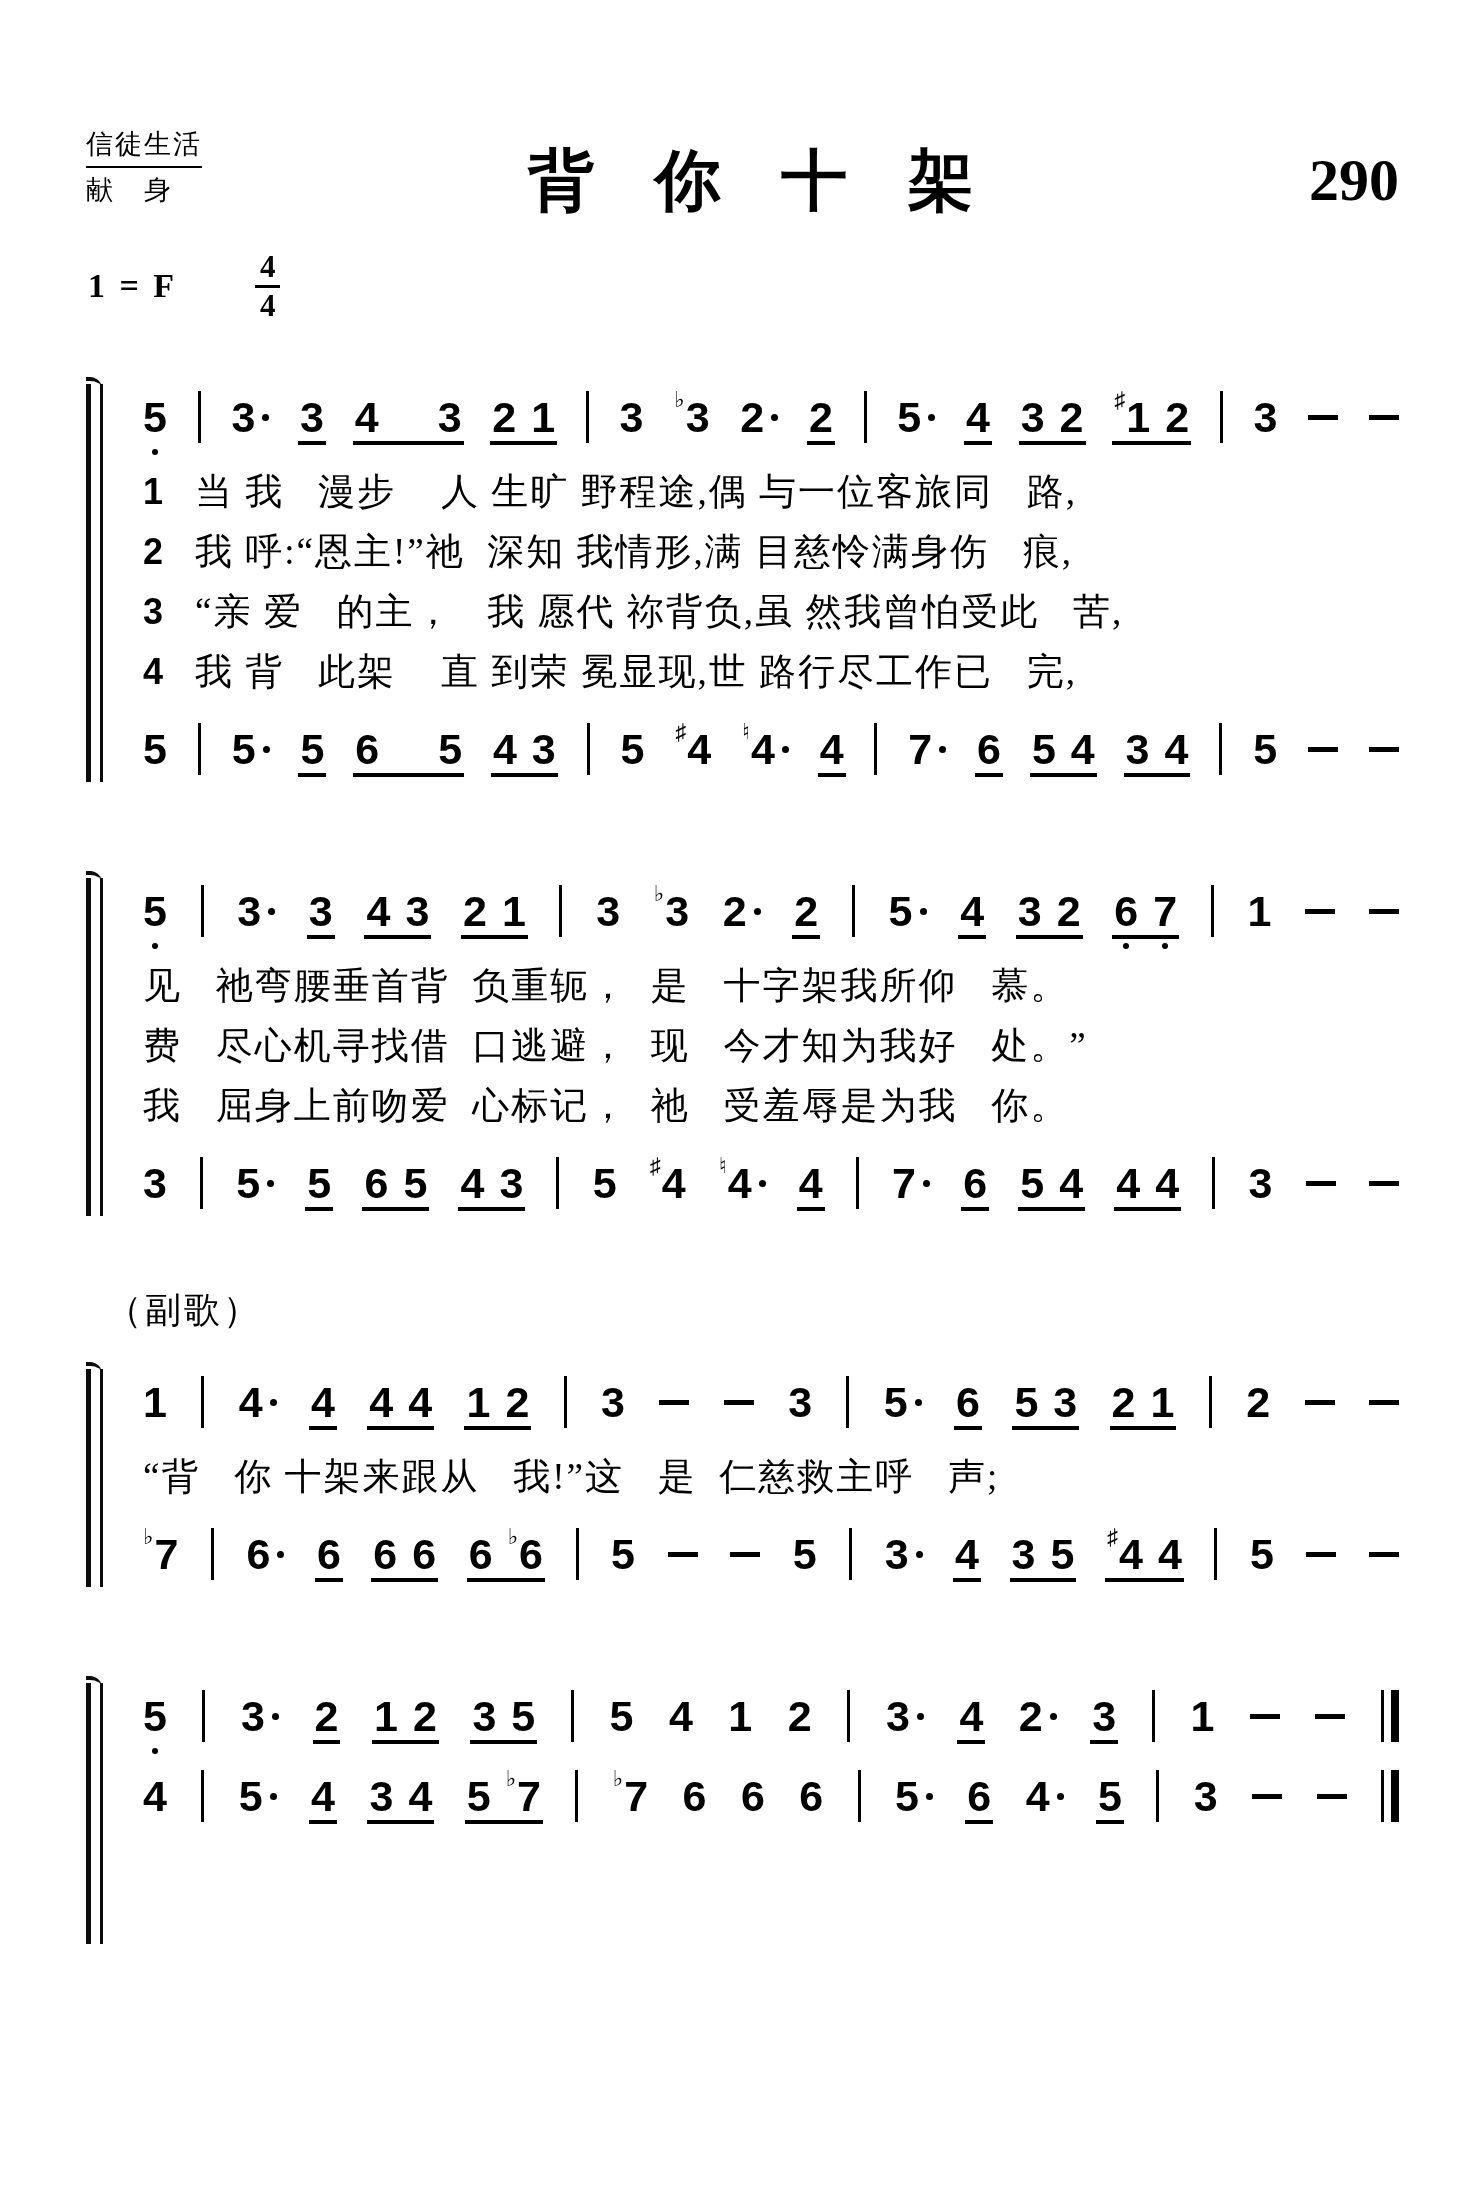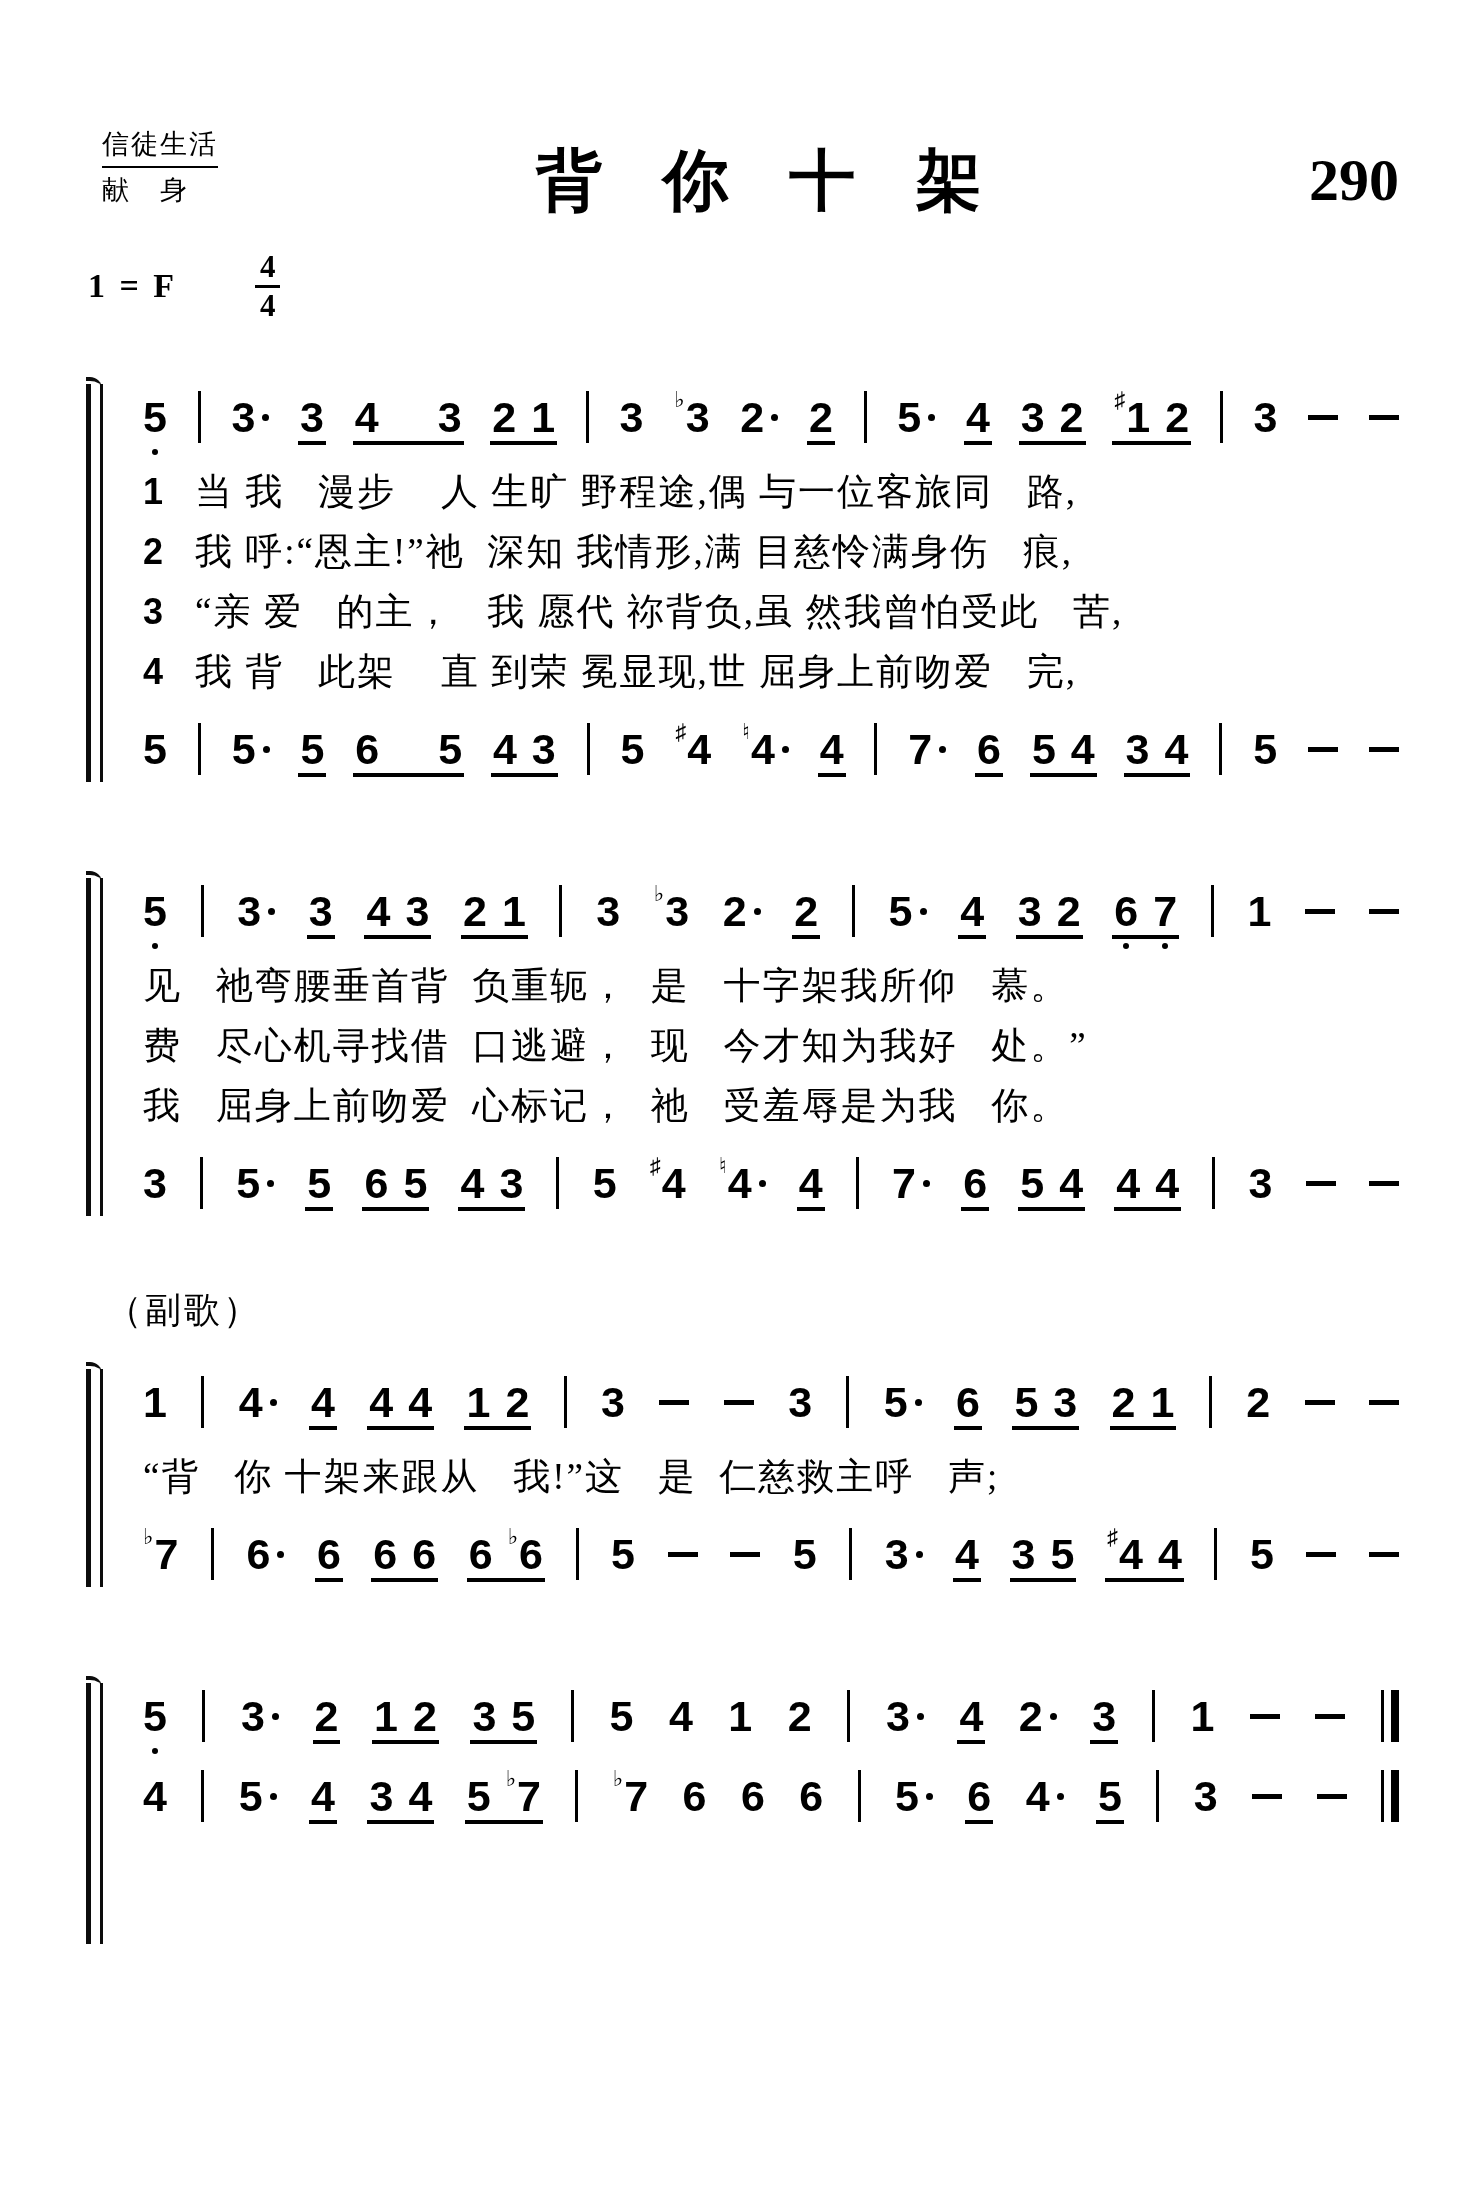--- a/index.html
+++ b/index.html
@@ -1,21 +1,21 @@
 <!DOCTYPE html>
 <html><head>
 <meta charset="utf-8">
 <style>
   html,body{margin:0;padding:0;}
   body{width:1477px;height:2186px;background:#ffffff;color:#000;overflow:hidden;}
   .page{box-sizing:border-box;width:1477px;height:2186px;padding:122px 78px 0 86px;}
 
   
   .header{display:flex;align-items:flex-start;}
-  .category{flex:0 0 215px;font-family:"Liberation Serif",serif;font-size:27px;letter-spacing:2px;margin-top:4px;margin-left:16px;}
+  .category{flex:0 0 215px;font-family:"Liberation Serif",serif;font-size:27px;letter-spacing:2px;margin-top:4px;}
   .cat-top{display:inline-block;border-bottom:2px solid #000;padding-bottom:4px;}
   .cat-bottom{display:flex;justify-content:space-between;width:128px;padding-top:4px;}
   .title{flex:1;margin:26px 0 0 0;text-align:center;font-family:"Liberation Serif",serif;
          font-weight:700;font-size:66px;letter-spacing:8px;word-spacing:28px;line-height:1;}
   .number{flex:0 0 190px;text-align:right;font-family:"Liberation Serif",serif;
           font-weight:700;font-size:60px;margin-top:28px;line-height:1;}
 
   .keyrow{display:flex;align-items:center;gap:78px;margin:34px 0 16px 2px;height:76px;}
   .key{font-family:"Liberation Serif",serif;font-weight:700;font-size:34px;letter-spacing:3px;}
   .meter{display:inline-flex;flex-direction:column;align-items:center;font-family:"Liberation Serif",serif;
@@ -171,21 +171,21 @@
             <div class="lyric">
               <span class="vnum">2</span>
               <span class="ltext">我 呼:“恩主!”祂  深知 我情形,满 目慈怜满身伤   痕,</span>
             </div>
             <div class="lyric">
               <span class="vnum">3</span>
               <span class="ltext">“亲 爱   的主，   我 愿代 祢背负,虽 然我曾怕受此   苦,</span>
             </div>
             <div class="lyric">
               <span class="vnum">4</span>
-              <span class="ltext">我 背   此架    直 到荣 冕显现,世 屈身上前吻爱   完,</span>
+              <span class="ltext">我 背   此架    直 到荣 冕显现,世 路行尽工作已   完,</span>
             </div>
           </div>
           <div class="mline bottom">
             <span class="note">
               <span class="d">5</span>
             </span>
             <span class="bar"></span>
             <span class="note">
               <span class="d">5</span>
               <span class="ndot"></span>

